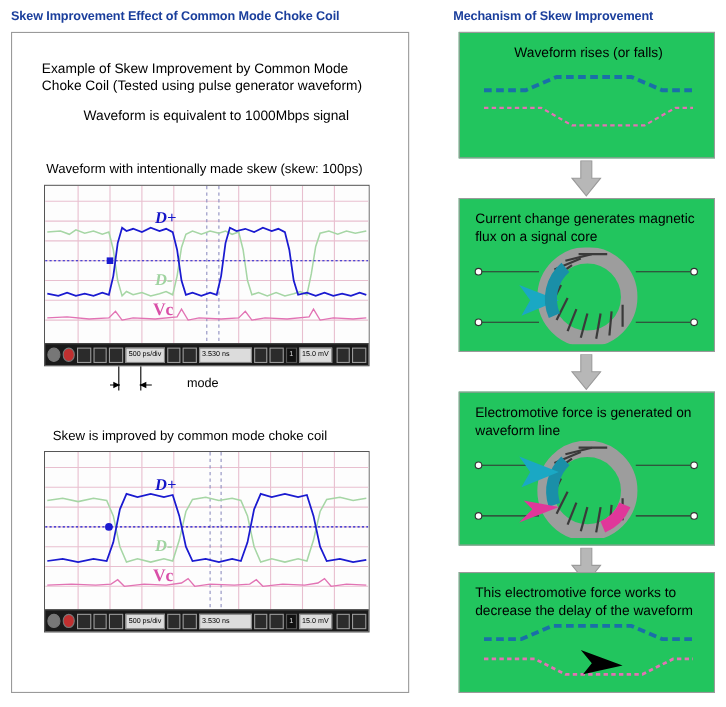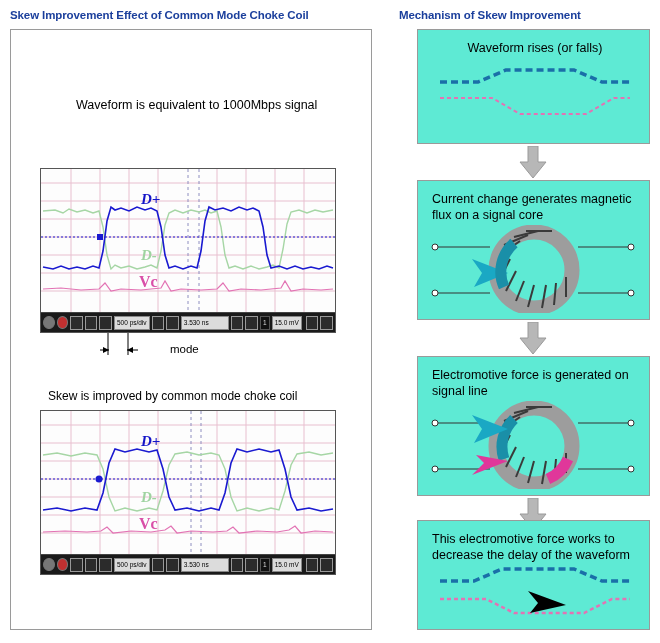--- a/index.html
+++ b/index.html
@@ -22,21 +22,21 @@
 
   
   .col-title {
     position: absolute;
     font-size: 11.5px;
     font-weight: bold;
     color: #1b3f9c;
     letter-spacing: -0.1px;
   }
   #left-title { left: 10px; top: 9px; }
-  #right-title { left: 399px; top: 9px; }
+  #right-title { left: 412px; top: 9px; }
 
   
   .left-panel {
     position: absolute;
     left: 10px;
     top: 29px;
     width: 362px;
     height: 601px;
     border: 1px solid #9a9a9a;
     background: #ffffff;
@@ -148,21 +148,21 @@
     font-size: 11.5px;
     color: #000;
   }
 
   
   .rbox {
     position: absolute;
     left: 417px;
     width: 233px;
     border: 1px solid #9a9a9a;
-    background: #5eead4;
+    background: #22c55e;
     box-sizing: border-box;
   }
   #rbox-1 { top: 29px; height: 115px; }
   #rbox-2 { top: 180px; height: 140px; }
   #rbox-3 { top: 356px; height: 140px; }
   #rbox-4 { top: 520px; height: 110px; }
 
   .rbox-text {
     position: absolute;
     left: 14px;
@@ -189,21 +189,23 @@
 </head>
 <body>
 
 <div class="page">
 
   <div class="col-title" id="left-title">Skew Improvement Effect of Common Mode Choke Coil</div>
   <div class="col-title" id="right-title">Mechanism of Skew Improvement</div>
 
   <div class="left-panel"></div>
 
+  <div class="left-text" id="intro-1">Example of Skew Improvement by Common Mode Choke Coil (Tested using pulse generator waveform)</div>
   <div class="left-text" id="intro-2">Waveform is equivalent to 1000Mbps signal</div>
+  <div class="left-text" id="cap-1">Waveform with intentionally made skew (skew: 100ps)</div>
   <div class="left-text" id="cap-2">Skew is improved by common mode choke coil</div>
 
   <div class="scope" id="scope-1">
     <div class="grid-area">
       <svg width="294" height="143" viewBox="0 0 294 143">
 
         <g stroke="#e8bfcf" stroke-width="1">
           <line x1="0" y1="14" x2="294" y2="14"></line>
           <line x1="0" y1="32" x2="294" y2="32"></line>
           <line x1="0" y1="50" x2="294" y2="50"></line>
@@ -380,21 +382,21 @@
     </svg>
   </div>
 
   <div class="arrow-down" id="arrow-2">
     <svg width="28" height="33" viewBox="0 0 28 33">
       <polygon points="9,0 19,0 19,16 27,16 14,32 1,16 9,16" fill="#b7b7b7" stroke="#9a9a9a" stroke-width="1"></polygon>
     </svg>
   </div>
 
   <div class="rbox" id="rbox-3">
-    <div class="rbox-text">Electromotive force is generated on signal line</div>
+    <div class="rbox-text">Electromotive force is generated on waveform line</div>
     <svg style="position:absolute; left:10px; top:44px;" width="212" height="88">
       <line x1="8" y1="22" x2="62" y2="22" stroke="#333" stroke-width="1"></line>
       <line x1="150" y1="22" x2="200" y2="22" stroke="#333" stroke-width="1"></line>
       <line x1="8" y1="68" x2="62" y2="68" stroke="#333" stroke-width="1"></line>
       <line x1="150" y1="68" x2="200" y2="68" stroke="#333" stroke-width="1"></line>
       <circle cx="7" cy="22" r="3" fill="#fff" stroke="#333"></circle>
       <circle cx="203" cy="22" r="3" fill="#fff" stroke="#333"></circle>
       <circle cx="7" cy="68" r="3" fill="#fff" stroke="#333"></circle>
       <circle cx="203" cy="68" r="3" fill="#fff" stroke="#333"></circle>
       <circle cx="106" cy="45" r="38" fill="none" stroke="#9d9d9d" stroke-width="15"></circle>

